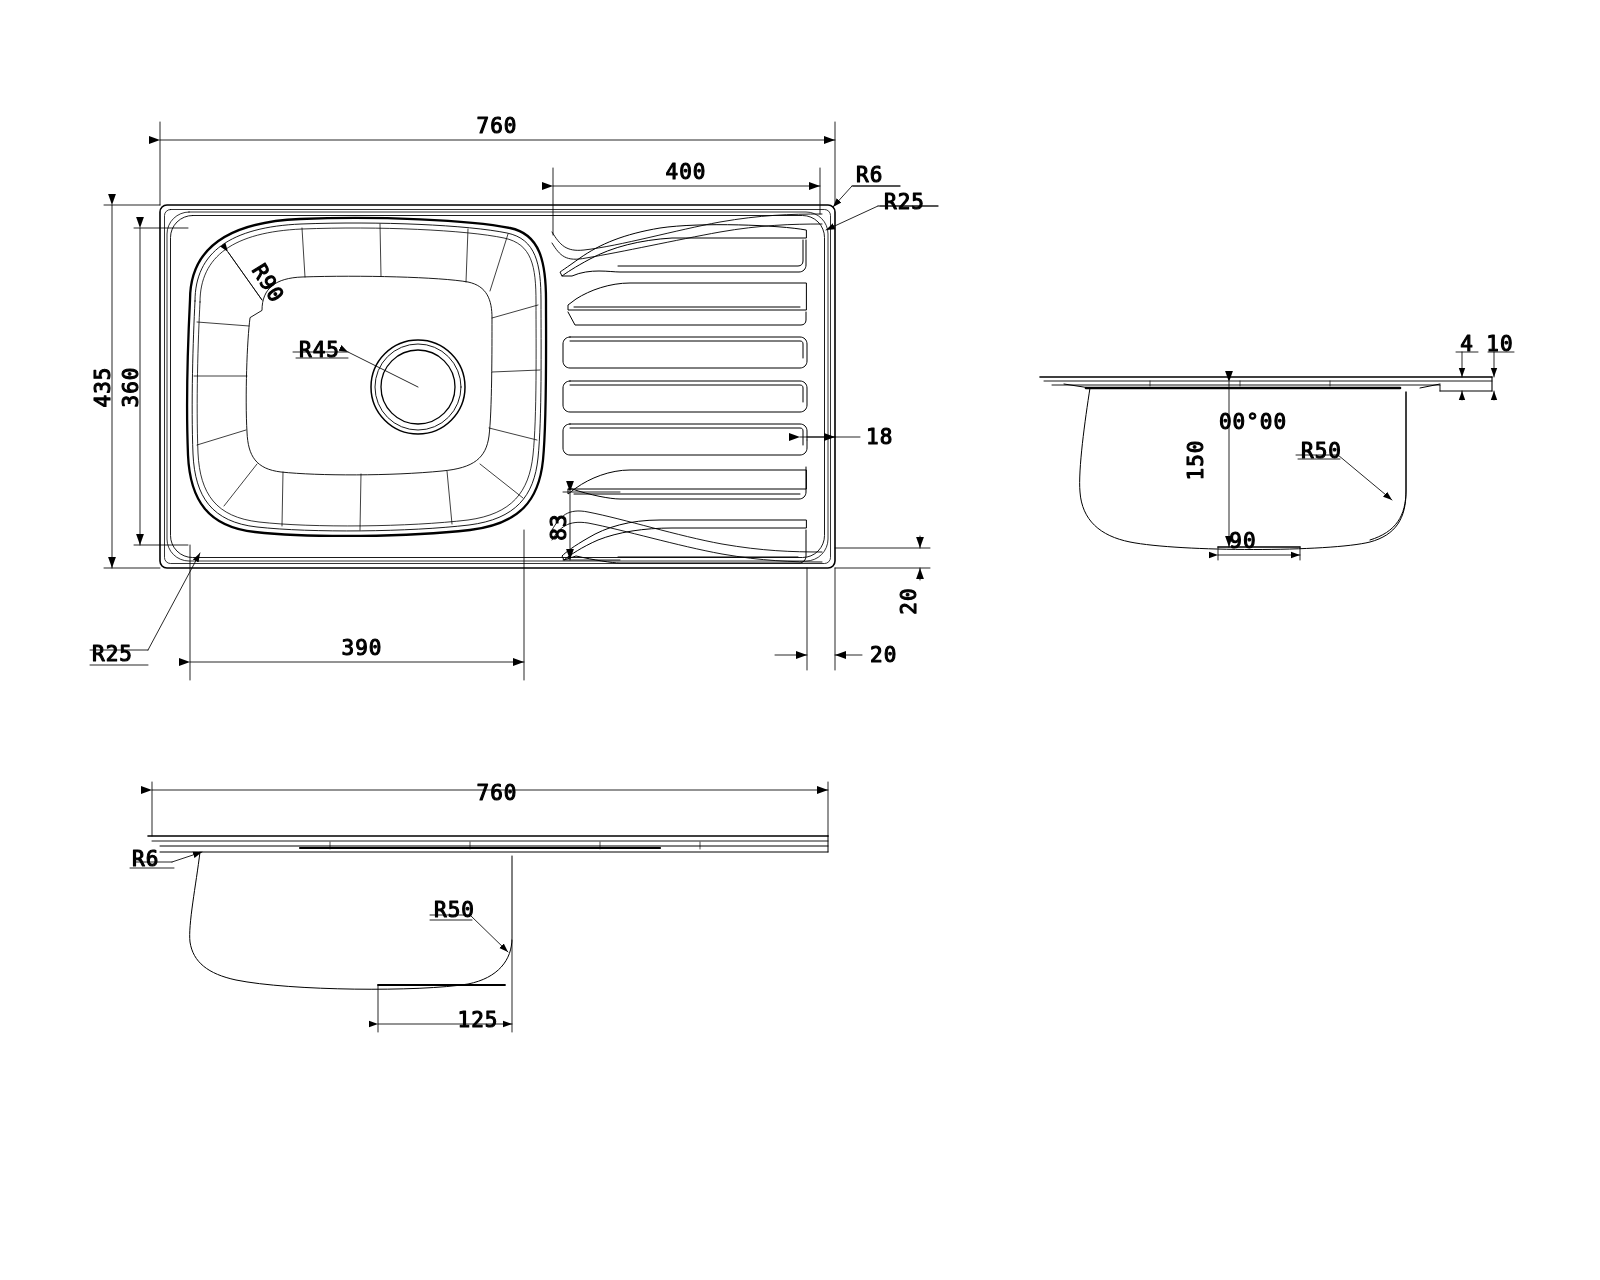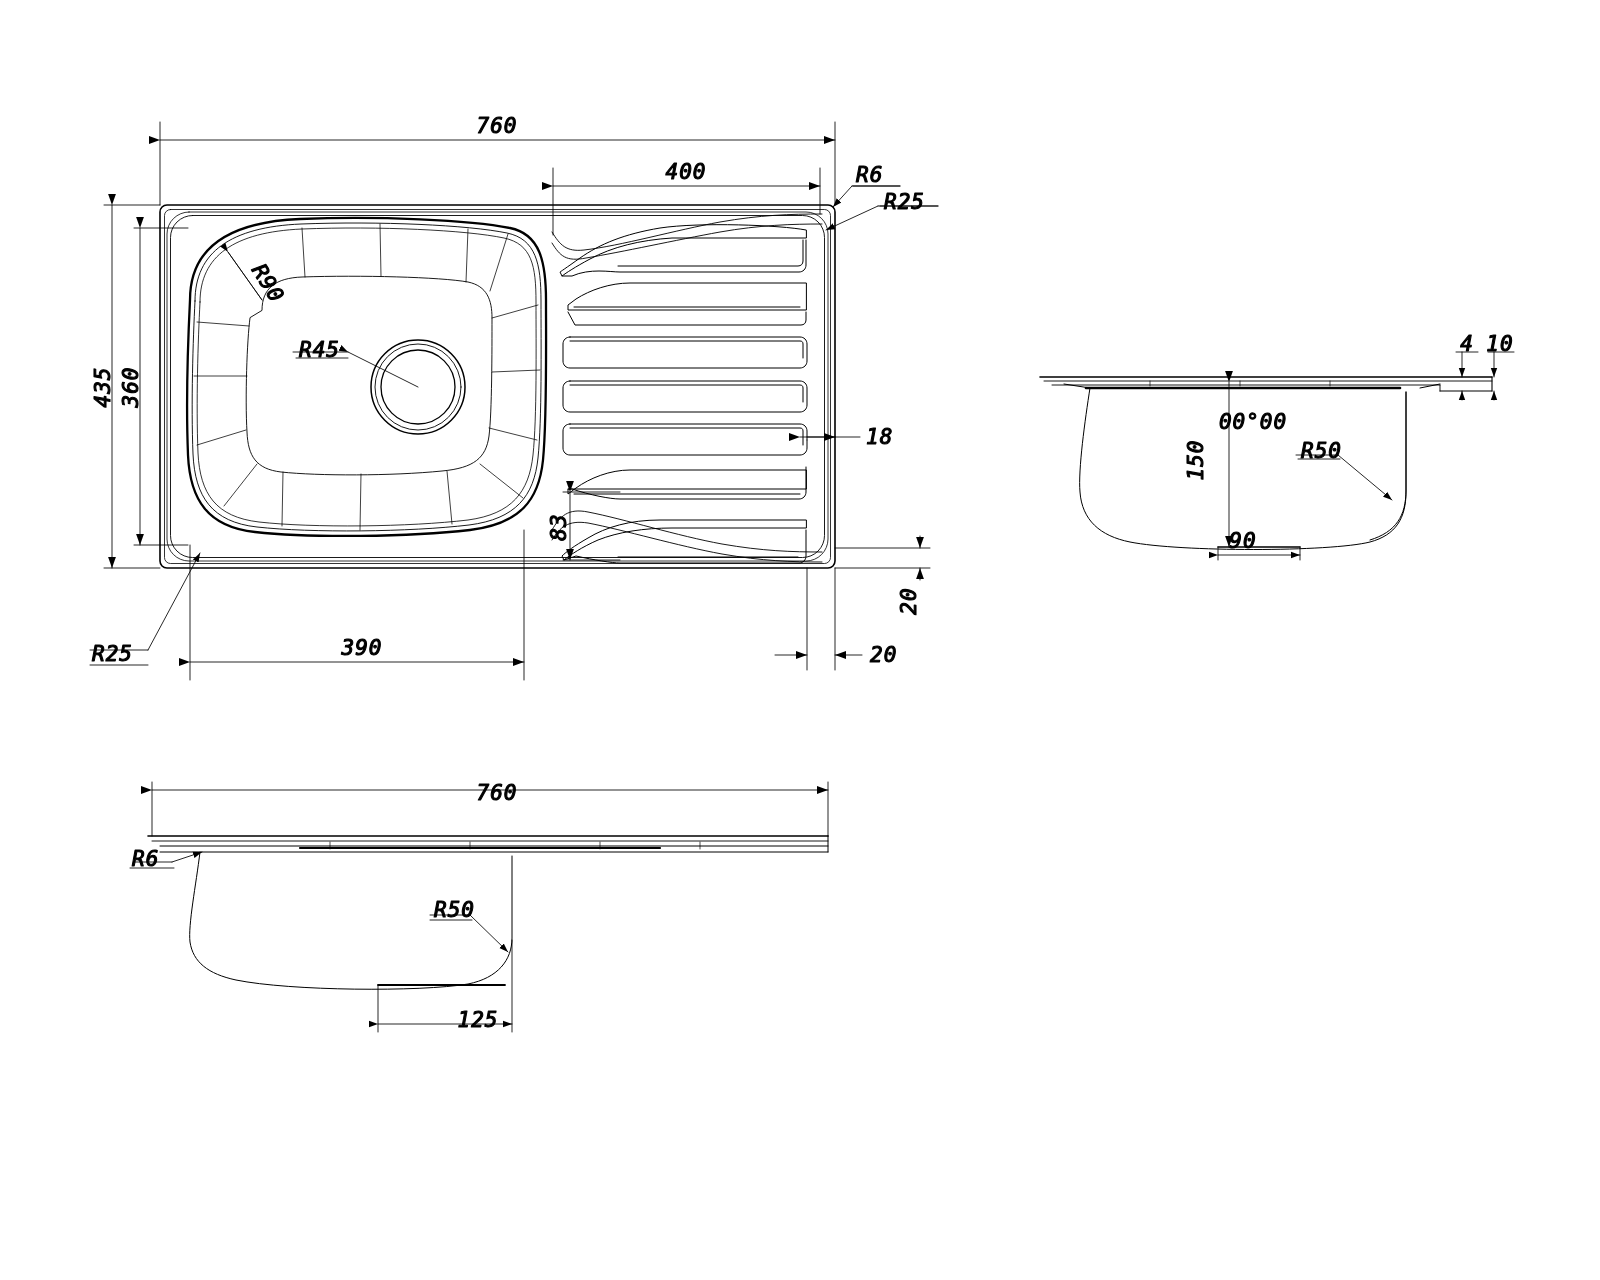--- a/index.html
+++ b/index.html
@@ -1,18 +1,18 @@
 <!DOCTYPE html>
 <html><head>
 <meta charset="utf-8">
 <style>
   html,body{margin:0;padding:0;background:#ffffff;}
   body{width:1600px;height:1280px;position:relative;overflow:hidden;
        font-family:"DejaVu Sans Mono", monospace;}
-  #sheet{position:absolute;left:0;top:0;width:1600px;height:1280px;font-style:italic;}
+  #sheet{position:absolute;left:0;top:0;width:1600px;height:1280px;}
   svg{display:block;}
   .dimtext{font-family:"DejaVu Sans Mono", monospace;font-size:21px;fill:#000;
            letter-spacing:1px;}
 </style>
 </head>
 <body>
 
 <div id="sheet">
 <svg width="1600" height="1280" viewBox="0 0 1600 1280" xmlns="http://www.w3.org/2000/svg">
 

